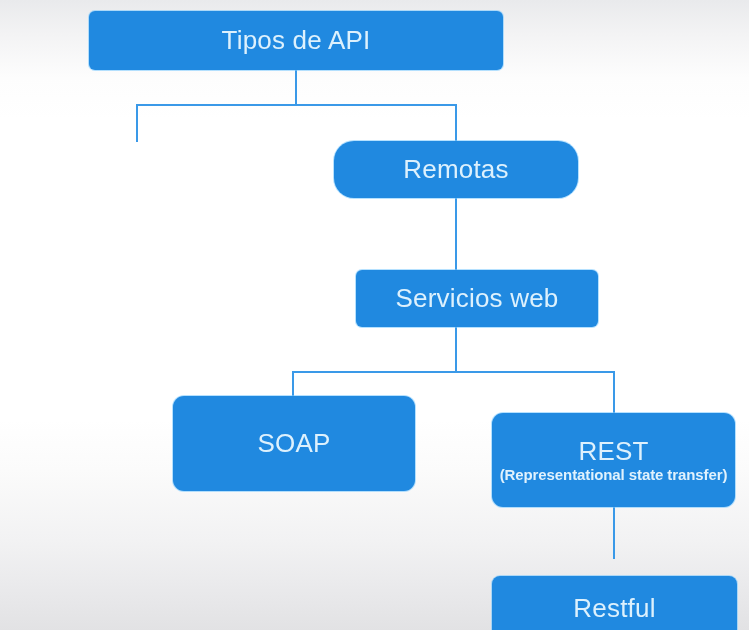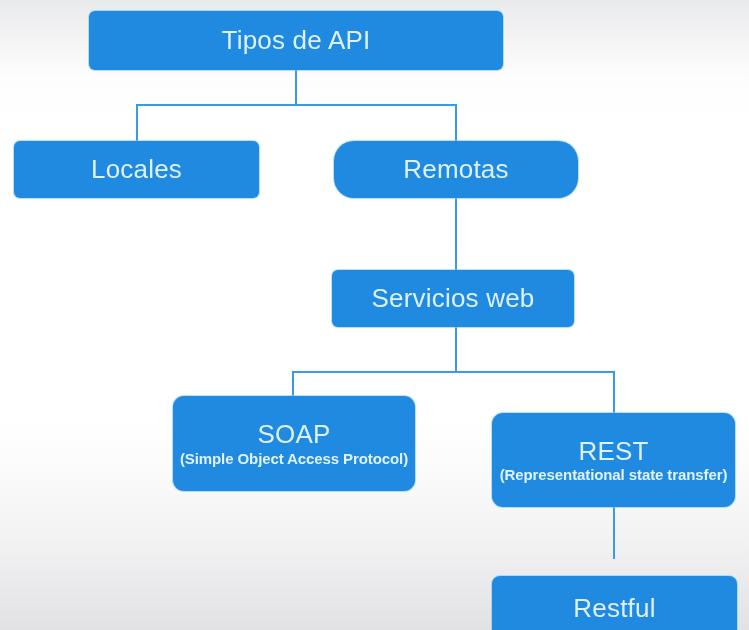--- a/index.html
+++ b/index.html
@@ -73,21 +73,21 @@
     padding: 0 6px;
   }
   .node.two-line {
     border-radius: 11px;
   }
 
   
   #node-root      { left: 89px;  top: 11px;  width: 414px; height: 59px; }
   #node-locales   { left: 14px;  top: 141px; width: 245px; height: 57px; }
   #node-remotas   { left: 334px; top: 141px; width: 244px; height: 57px; border-radius: 20px; }
-  #node-servicios { left: 332px; top: 270px; width: 242px; height: 57px; }
+  #node-servicios { left: 356px; top: 270px; width: 242px; height: 57px; }
   #node-soap      { left: 173px; top: 396px; width: 242px; height: 95px; }
   #node-rest      { left: 492px; top: 413px; width: 243px; height: 94px; }
   #node-restful   { left: 492px; top: 576px; width: 245px; height: 64px; border-radius: 8px; }
 
   
   #l-root-down      { left: 295px; top: 70px;  height: 35px; }
   #l-level1-bar     { left: 136px; top: 104px; width: 321px; }
   #l-to-locales     { left: 136px; top: 104px; height: 38px; }
   #l-to-remotas     { left: 455px; top: 104px; height: 38px; }
   #l-remotas-down   { left: 455px; top: 198px; height: 73px; }
@@ -110,35 +110,31 @@
   <div class="line v" id="l-servicios-down"></div>
   <div class="line h" id="l-level3-bar"></div>
   <div class="line v" id="l-to-soap"></div>
   <div class="line v" id="l-to-rest"></div>
   <div class="line v" id="l-rest-down"></div>
 
   <div class="node" id="node-root">
     <span class="main">Tipos de API</span>
   </div>
 
-  <div class="node" id="node-locales">
-    <span class="main">Locales</span>
-  </div>
 
   <div class="node" id="node-remotas">
     <span class="main">Remotas</span>
   </div>
 
   <div class="node" id="node-servicios">
     <span class="main">Servicios web</span>
   </div>
 
   <div class="node two-line" id="node-soap">
     <span class="main">SOAP</span>
-    <span class="sub">(Simple Object Access Protocol)</span>
   </div>
 
   <div class="node two-line" id="node-rest">
     <span class="main">REST</span>
     <span class="sub">(Representational state transfer)</span>
   </div>
 
   <div class="node" id="node-restful">
     <span class="main">Restful</span>
   </div>

